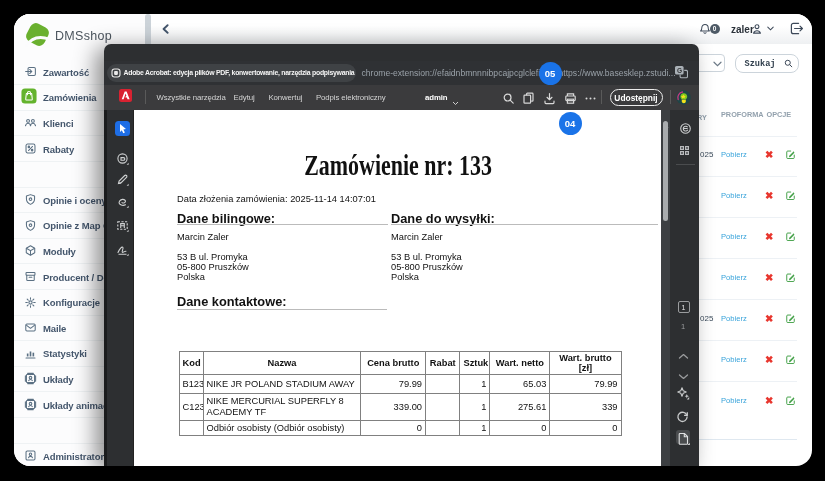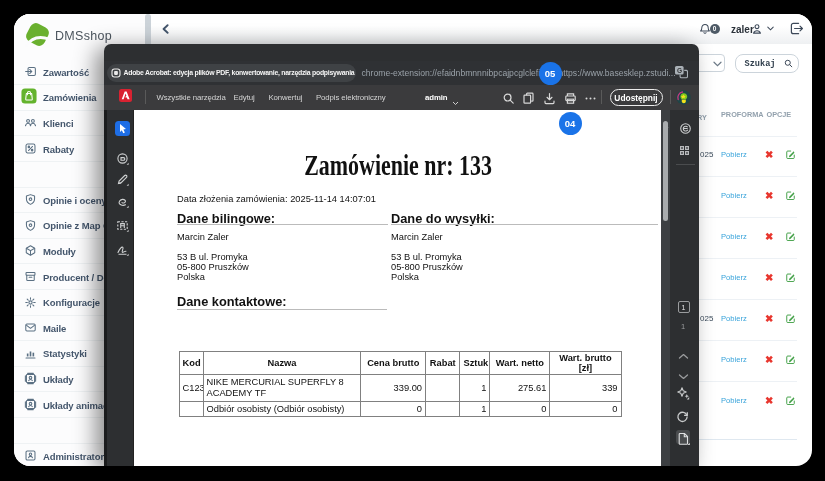--- a/index.html
+++ b/index.html
@@ -442,20 +442,29 @@
         <tbody>
             <tr style="height:23px">
               <th>Kod</th>
               <th>Nazwa</th>
               <th>Cena brutto</th>
               <th>Rabat</th>
               <th>Sztuk</th>
               <th>Wart. netto</th>
               <th style="white-space:normal;line-height:10px">Wart. brutto [zł]</th>
             </tr>
+        <tr style="height:19px">
+              <td>B123</td>
+              <td>NIKE JR POLAND STADIUM AWAY</td>
+              <td style="text-align:right">79.99</td>
+              <td></td>
+              <td style="text-align:right">1</td>
+              <td style="text-align:right">65.03</td>
+              <td style="text-align:right">79.99</td>
+            </tr>
         <tr style="height:27px">
               <td>C123</td>
               <td style="white-space:normal;line-height:11px">NIKE MERCURIAL SUPERFLY 8 ACADEMY TF</td>
               <td style="text-align:right">339.00</td>
               <td></td>
               <td style="text-align:right">1</td>
               <td style="text-align:right">275.61</td>
               <td style="text-align:right">339</td>
             </tr>
         <tr style="height:15px">

